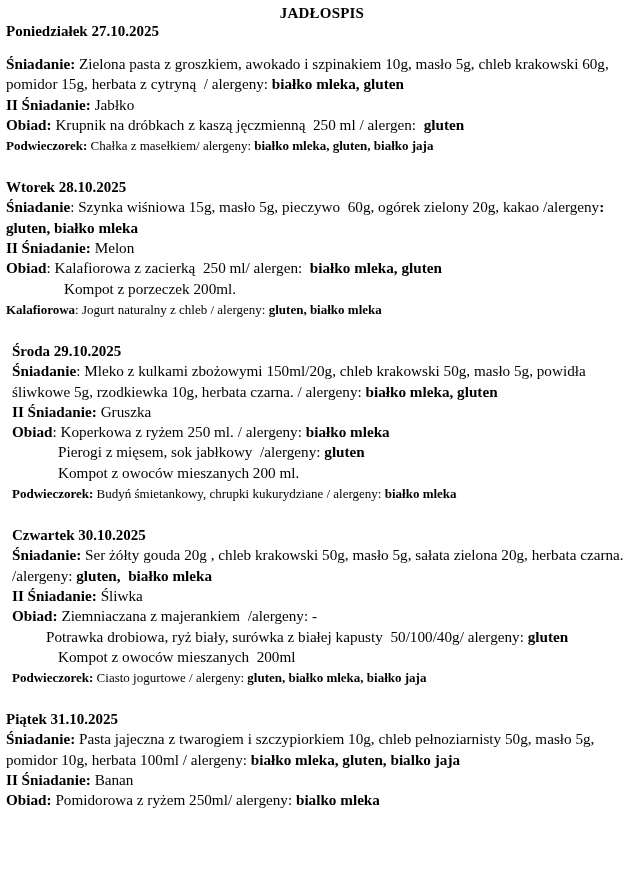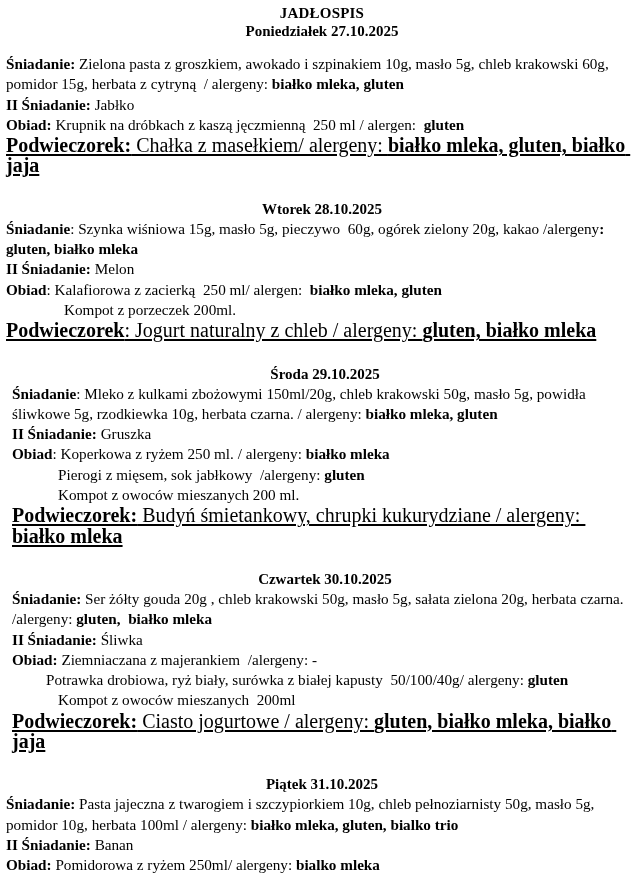--- a/index.html
+++ b/index.html
@@ -25,21 +25,21 @@
 
   
   .doc-title {
     text-align: center;
     font-weight: bold;
     font-size: 15px;
     line-height: 19px;
     letter-spacing: 0.2px;
   }
   .day-heading {
-    text-align: center;
+    text-align: left;
     font-weight: bold;
     font-size: 15px;
     line-height: 19px;
   }
   .day-heading.first {
     margin-top: -1px;
   }
 
   
   .line {
@@ -50,23 +50,22 @@
   }
   .line.indent-1 { padding-left: 34px; }
   .line.indent-2 { padding-left: 46px; }
   .line.indent-3 { padding-left: 58px; }
 
   .b { font-weight: bold; }
   .u-line { text-underline-offset: 2px; }
 
   
   .pod {
-    font-size: 20px;
+    font-size: 13px;
     line-height: 20.3px;
-    text-decoration: underline;
     text-underline-offset: 2px;
     display: inline-block;
   }
 
   .day-block { margin: 0; }
   .gap-md { height: 13px; }
   .gap-xl { height: 22px; }
 
   .shift-sm { padding-left: 6px; }
 </style>
@@ -99,21 +98,21 @@
 
     <div class="line"><span class="b u-line">Śniadanie</span><span>: Szynka wiśniowa 15g, masło 5g, pieczywo  60g, ogórek zielony 20g, kakao /alergeny</span><span class="b">: gluten, białko mleka</span></div>
 
     <div class="line"><span class="b">II Śniadanie:</span><span> Melon</span></div>
 
     <div class="line"><span class="b">Obiad</span><span>: Kalafiorowa z zacierką  250 ml/ alergen:  </span><span class="b">białko mleka, gluten</span></div>
 
 
     <div class="line indent-3"><span>Kompot z porzeczek 200ml.</span></div>
 
-    <div class="line"><span class="pod"><span class="b">Podwieczorek</span><span>: Jogurt naturalny z chleb / alergeny: </span><span class="b">gluten, białko mleka</span></span></div>
+    <div class="line"><span class="pod"><span class="b">Kalafiorowa</span><span>: Jogurt naturalny z chleb / alergeny: </span><span class="b">gluten, białko mleka</span></span></div>
   </div>
 
   <div class="gap-xl"></div>
 
   <div class="day-block shift-sm">
     <div class="day-heading">Środa 29.10.2025</div>
 
     <div class="line"><span class="b u-line">Śniadanie</span><span>: Mleko z kulkami zbożowymi 150ml/20g, chleb krakowski 50g, masło 5g, powidła śliwkowe 5g, rzodkiewka 10g, herbata czarna. / alergeny: </span><span class="b">białko mleka, gluten</span></div>
 
     <div class="line"><span class="b">II Śniadanie:</span><span> Gruszka</span></div>
@@ -143,21 +142,21 @@
     <div class="line indent-2"><span>Kompot z owoców mieszanych  200ml</span></div>
 
     <div class="line"><span class="pod"><span class="b">Podwieczorek:</span><span> Ciasto jogurtowe / alergeny: </span><span class="b">gluten, białko mleka, białko jaja</span></span></div>
   </div>
 
   <div class="gap-xl"></div>
 
   <div class="day-block">
     <div class="day-heading">Piątek 31.10.2025</div>
 
-    <div class="line"><span class="b u-line">Śniadanie:</span><span> Pasta jajeczna z twarogiem i szczypiorkiem 10g, chleb pełnoziarnisty 50g, masło 5g, pomidor 10g, herbata 100ml / alergeny: </span><span class="b">białko mleka, gluten, bialko trio</span></div>
+    <div class="line"><span class="b u-line">Śniadanie:</span><span> Pasta jajeczna z twarogiem i szczypiorkiem 10g, chleb pełnoziarnisty 50g, masło 5g, pomidor 10g, herbata 100ml / alergeny: </span><span class="b">białko mleka, gluten, bialko jaja</span></div>
 
     <div class="line"><span class="b">II Śniadanie:</span><span> Banan</span></div>
 
     <div class="line"><span class="b">Obiad:</span><span> Pomidorowa z ryżem 250ml/ alergeny: </span><span class="b">bialko mleka</span></div>
 
   </div>
 
 </div>
 
 </body></html>

